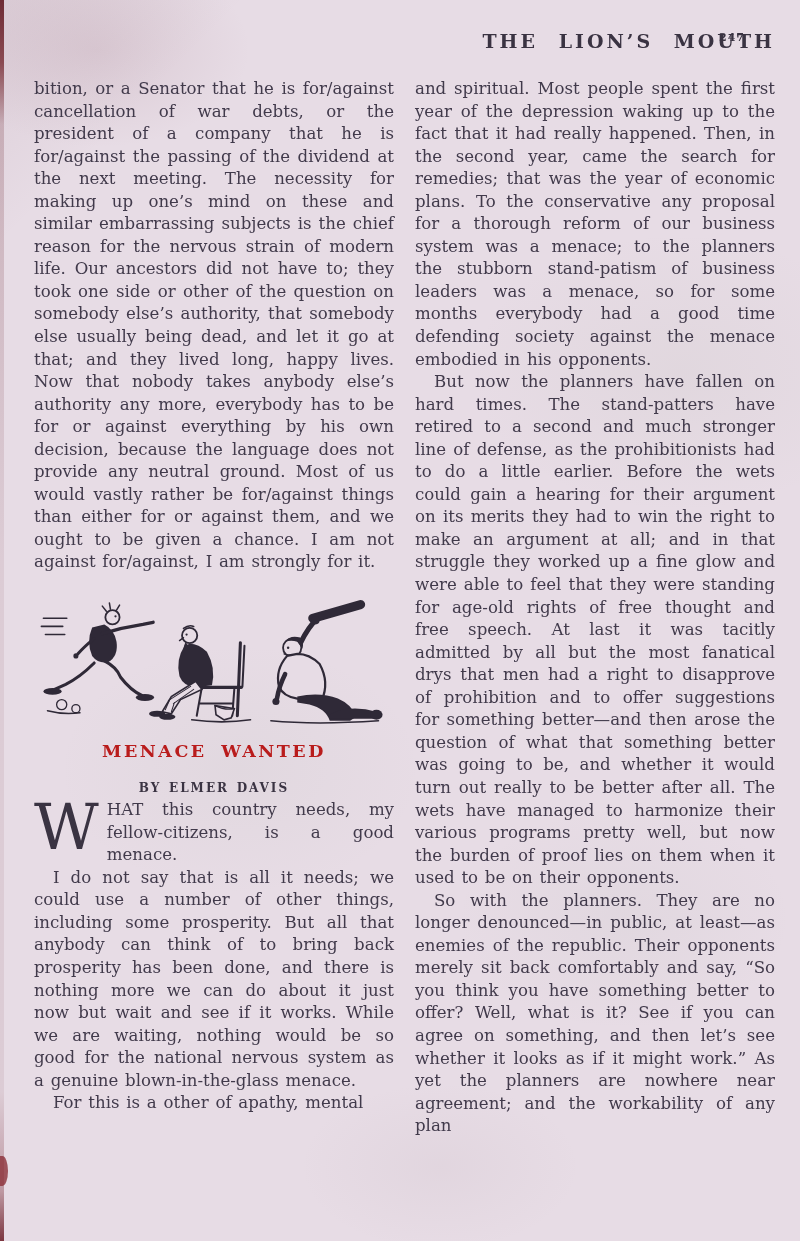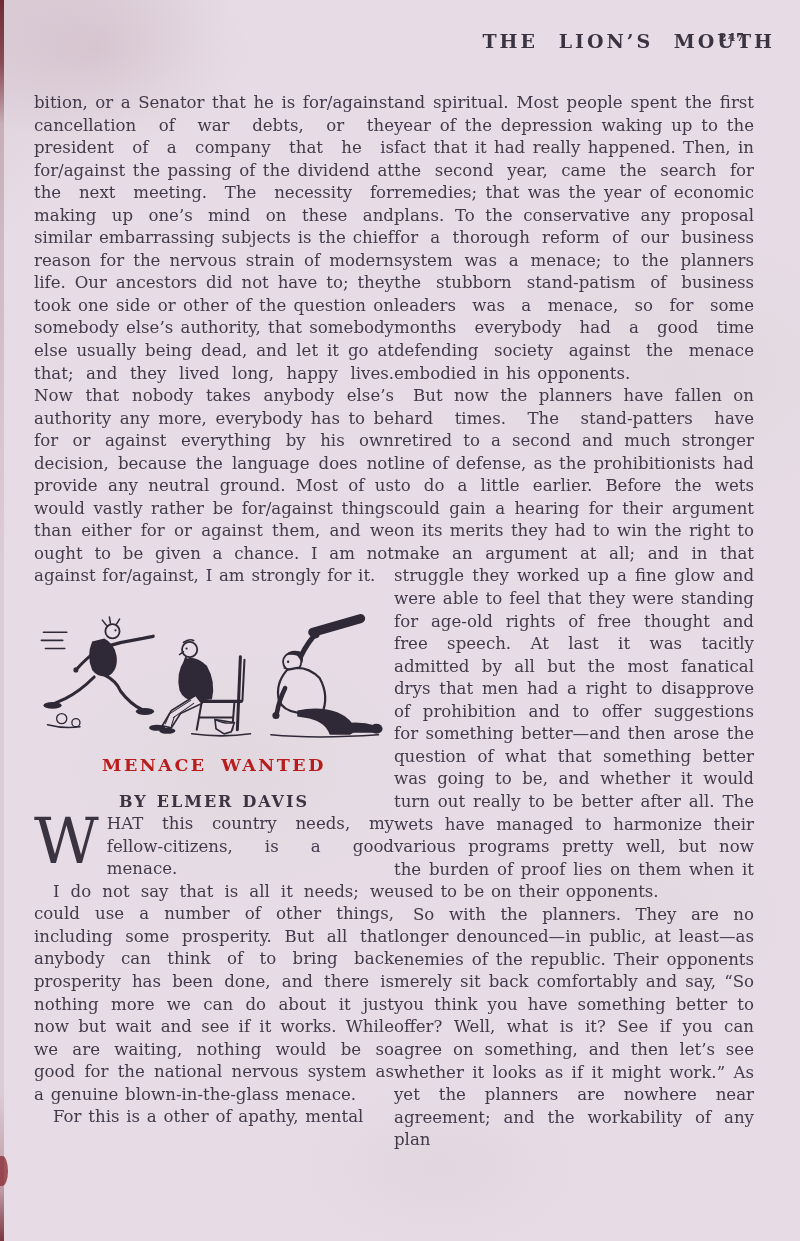--- a/index.html
+++ b/index.html
@@ -36,37 +36,37 @@
   .page-header { position:relative; height:44px; }
   .page-title {
     text-align:right; font-weight:bold; font-size:19px;
     letter-spacing:3px; word-spacing:11px; color:#3a3342; padding-top:6px;
   }
   .page-number {
     position:absolute; right:30px; top:7px;
     font-weight:bold; font-size:11px; letter-spacing:1px; color:#3a3342;
   }
 
-  .columns { display:flex; margin-top:24px; }
+  .columns { display:flex; gap:21px; margin-top:10px; }
   .col {
     width:360px; text-align:justify;
     font-size:16.6px; line-height:22.55px; word-spacing:1.5px;
   }
   .col p { margin:0; }
   .col p.indent { text-indent:19px; }
 
   .cartoon-wrap { margin:24px 0 6px 0; text-align:center; }
   .cartoon-wrap svg { display:block; margin:0 auto; }
 
   .section-title {
     text-align:center; font-weight:bold; font-size:17.5px;
     letter-spacing:2.5px; word-spacing:6px; color:#b91c1c; margin-top:10px;
   }
   .byline {
-    text-align:center; font-weight:bold; font-size:16px;
+    text-align:center; font-weight:bold; font-size:12px;
     letter-spacing:2px; color:#3a3342; margin-top:14px;
   }
   .opening { margin-top:15px; }
   .dropcap {
     float:left; font-size:63px; line-height:48px;
     padding:5px 8px 0 0; color:#3a3342;
   }
 </style>
 </head>
 <body>

